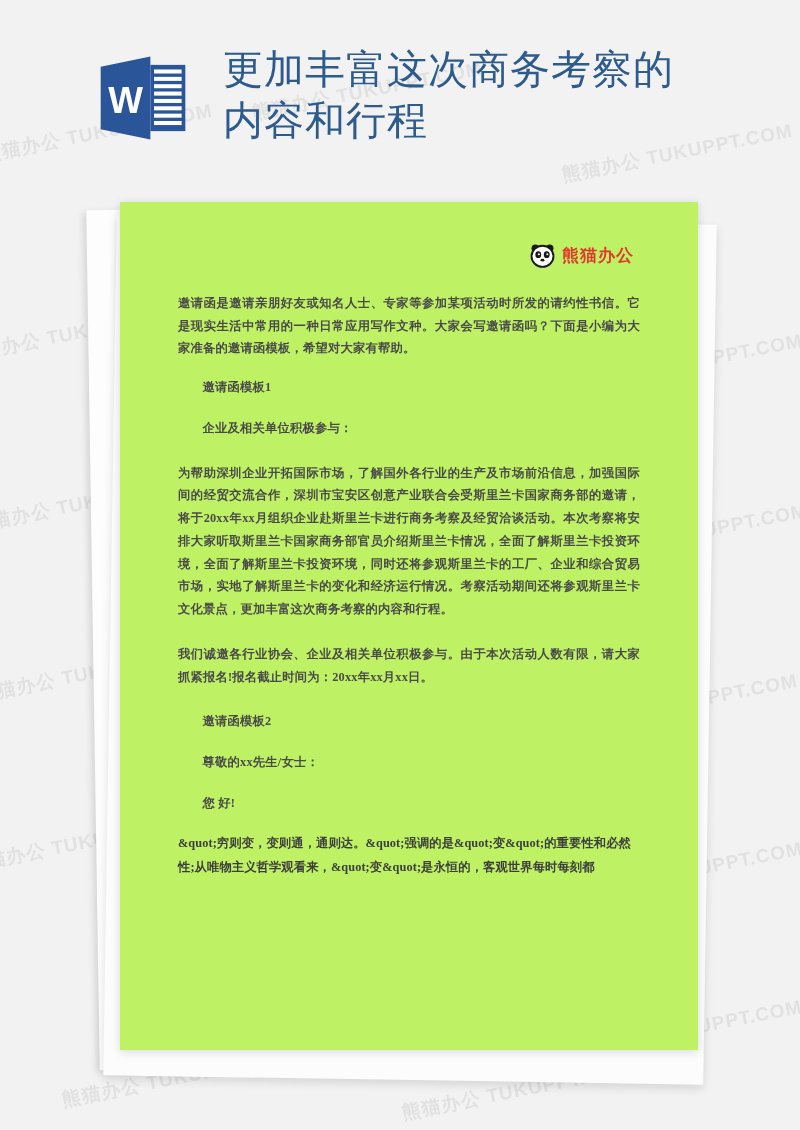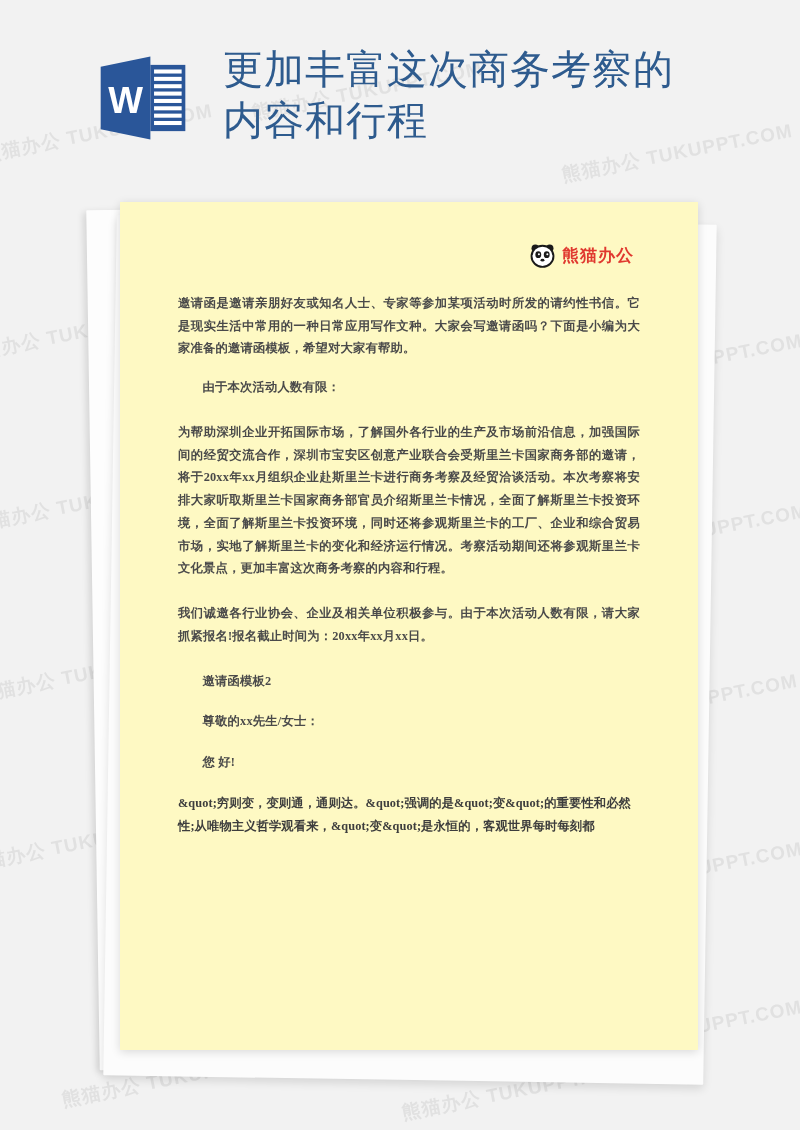--- a/index.html
+++ b/index.html
@@ -97,21 +97,21 @@
     box-shadow: 0 4px 10px rgba(0,0,0,0.12);
     transform: rotate(0.9deg);
     border-radius: 1px;
   }
   .page-main {
     position: absolute;
     left: 120px;
     top: 12px;
     width: 578px;
     height: 848px;
-    background: #fef9c3;
+    background: #bef264;
     box-shadow: 0 2px 9px rgba(0,0,0,0.14);
   }
 
   .page-content {
     position: relative;
     padding: 38px 58px 0 58px;
     z-index: 2;
   }
 
   
@@ -229,22 +229,23 @@
             <circle cx="43.5" cy="29" r="2.4" fill="#ffffff"></circle>
             <ellipse cx="32" cy="43" rx="4.6" ry="3.4" fill="#1a1a1a"></ellipse>
           </svg>
           <span class="brand-text">熊猫办公</span>
         </div>
       </div>
 
 
       <p class="para">邀请函是邀请亲朋好友或知名人士、专家等参加某项活动时所发的请约性书信。它是现实生活中常用的一种日常应用写作文种。大家会写邀请函吗？下面是小编为大家准备的邀请函模板，希望对大家有帮助。</p>
 
-
-      <p class="para indent">由于本次活动人数有限：</p>
+      <p class="para indent">邀请函模板1</p>
+
+      <p class="para indent">企业及相关单位积极参与：</p>
 
       <p class="para gap-top">为帮助深圳企业开拓国际市场，了解国外各行业的生产及市场前沿信息，加强国际间的经贸交流合作，深圳市宝安区创意产业联合会受斯里兰卡国家商务部的邀请，将于20xx年xx月组织企业赴斯里兰卡进行商务考察及经贸洽谈活动。本次考察将安排大家听取斯里兰卡国家商务部官员介绍斯里兰卡情况，全面了解斯里兰卡投资环境，全面了解斯里兰卡投资环境，同时还将参观斯里兰卡的工厂、企业和综合贸易市场，实地了解斯里兰卡的变化和经济运行情况。考察活动期间还将参观斯里兰卡文化景点，更加丰富这次商务考察的内容和行程。</p>
 
       <p class="para gap-top">我们诚邀各行业协会、企业及相关单位积极参与。由于本次活动人数有限，请大家抓紧报名!报名截止时间为：20xx年xx月xx日。</p>
 
       <p class="para indent gap-top">邀请函模板2</p>
 
       <p class="para indent">尊敬的xx先生/女士：</p>
 
       <p class="para indent">您 好!</p>

